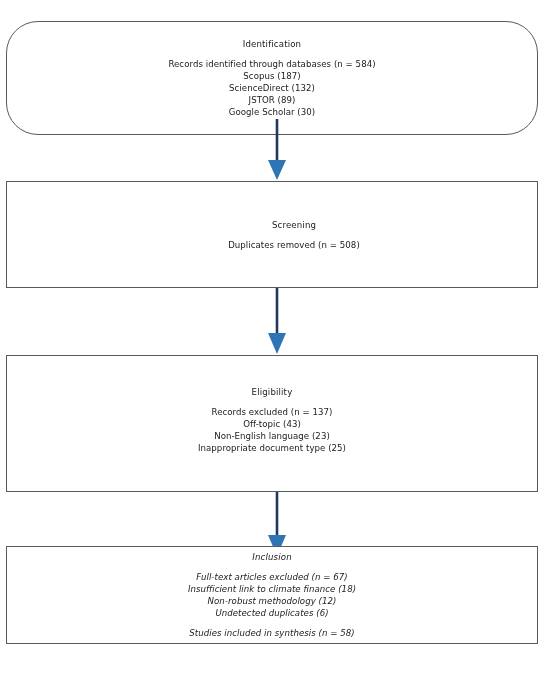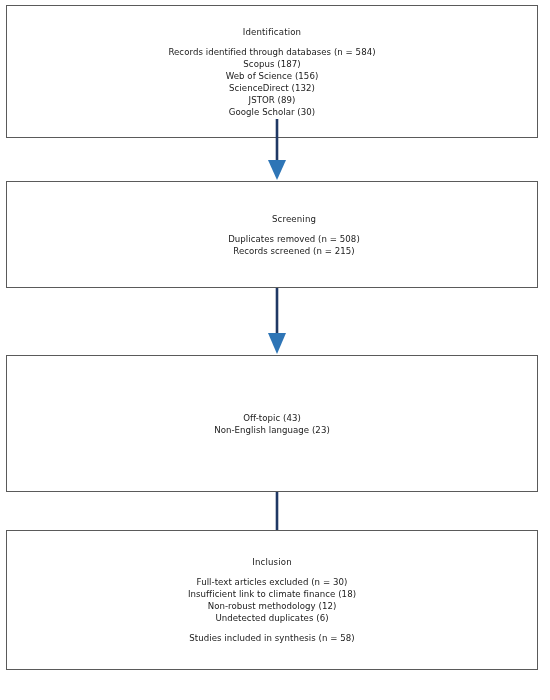--- a/index.html
+++ b/index.html
@@ -27,24 +27,24 @@
     left: 6px;
     width: 532px;
     box-sizing: border-box;
     border: 1.4px solid #5a5a5a;
     background: #ffffff;
     display: flex;
     flex-direction: column;
     align-items: center;
     justify-content: center;
   }
-  #box-identification { top: 5px;   height: 133px; }
+  #box-identification { top: 21px;   height: 114px; border-radius: 32px; }
   #box-screening      { top: 181px; height: 107px; padding-left: 44px; }
   #box-eligibility    { top: 355px; height: 137px; }
-  #box-inclusion      { top: 530px; height: 140px; }
+  #box-inclusion      { top: 546px; height: 98px; font-style: italic; }
 
   .stage-inner {
     width: 100%;
     text-align: center;
   }
 
   .stage-title {
     font-size: 8.6px;
     line-height: 12px;
     letter-spacing: 0.15px;
@@ -83,71 +83,72 @@
 <body>
 
 <div id="prisma-canvas">
 
   <div class="stage-box" id="box-identification">
     <div class="stage-inner">
       <p class="stage-title">Identification</p>
       <div class="stage-gap"></div>
       <p class="stage-line">Records identified through databases (n = 584)</p>
       <p class="stage-line">Scopus (187)</p>
-      <p class="stage-line">Web of Science (156)</p>
       <p class="stage-line">ScienceDirect (132)</p>
       <p class="stage-line">JSTOR (89)</p>
       <p class="stage-line">Google Scholar (30)</p>
     </div>
   </div>
 
   <div class="connector" id="connector-1">
     <svg width="550" height="62" viewBox="0 0 550 62" xmlns="http://www.w3.org/2000/svg">
       <line x1="277" y1="0" x2="277" y2="44" stroke="#1F3864" stroke-width="2.6"></line>
       <polygon points="268,41 286,41 277,61" fill="#2E75B6"></polygon>
     </svg>
   </div>
 
   <div class="stage-box" id="box-screening">
     <div class="stage-inner">
       <p class="stage-title">Screening</p>
       <div class="stage-gap"></div>
       <p class="stage-line">Duplicates removed (n = 508)</p>
-      <p class="stage-line">Records screened (n = 215)</p>
     </div>
   </div>
 
   <div class="connector" id="connector-2">
     <svg width="550" height="67" viewBox="0 0 550 67" xmlns="http://www.w3.org/2000/svg">
       <line x1="277" y1="0" x2="277" y2="48" stroke="#1F3864" stroke-width="2.6"></line>
       <polygon points="268,45 286,45 277,66" fill="#2E75B6"></polygon>
     </svg>
   </div>
 
   <div class="stage-box" id="box-eligibility">
     <div class="stage-inner">
+      <p class="stage-title">Eligibility</p>
       <div class="stage-gap"></div>
+      <p class="stage-line">Records excluded (n = 137)</p>
       <p class="stage-line">Off-topic (43)</p>
       <p class="stage-line">Non-English language (23)</p>
+      <p class="stage-line">Inappropriate document type (25)</p>
       <div class="stage-gap"></div>
     </div>
   </div>
 
   <div class="connector" id="connector-3">
     <svg width="550" height="67" viewBox="0 0 550 67" xmlns="http://www.w3.org/2000/svg">
       <line x1="277" y1="0" x2="277" y2="46" stroke="#1F3864" stroke-width="2.6"></line>
       <polygon points="268,43 286,43 277,64" fill="#2E75B6"></polygon>
     </svg>
   </div>
 
   <div class="stage-box" id="box-inclusion">
     <div class="stage-inner">
       <p class="stage-title">Inclusion</p>
       <div class="stage-gap"></div>
-      <p class="stage-line">Full-text articles excluded (n = 30)</p>
+      <p class="stage-line">Full-text articles excluded (n = 67)</p>
       <p class="stage-line">Insufficient link to climate finance (18)</p>
       <p class="stage-line">Non-robust methodology (12)</p>
       <p class="stage-line">Undetected duplicates (6)</p>
       <div class="stage-gap"></div>
       <p class="stage-line">Studies included in synthesis (n = 58)</p>
     </div>
   </div>
 
 </div>
 

